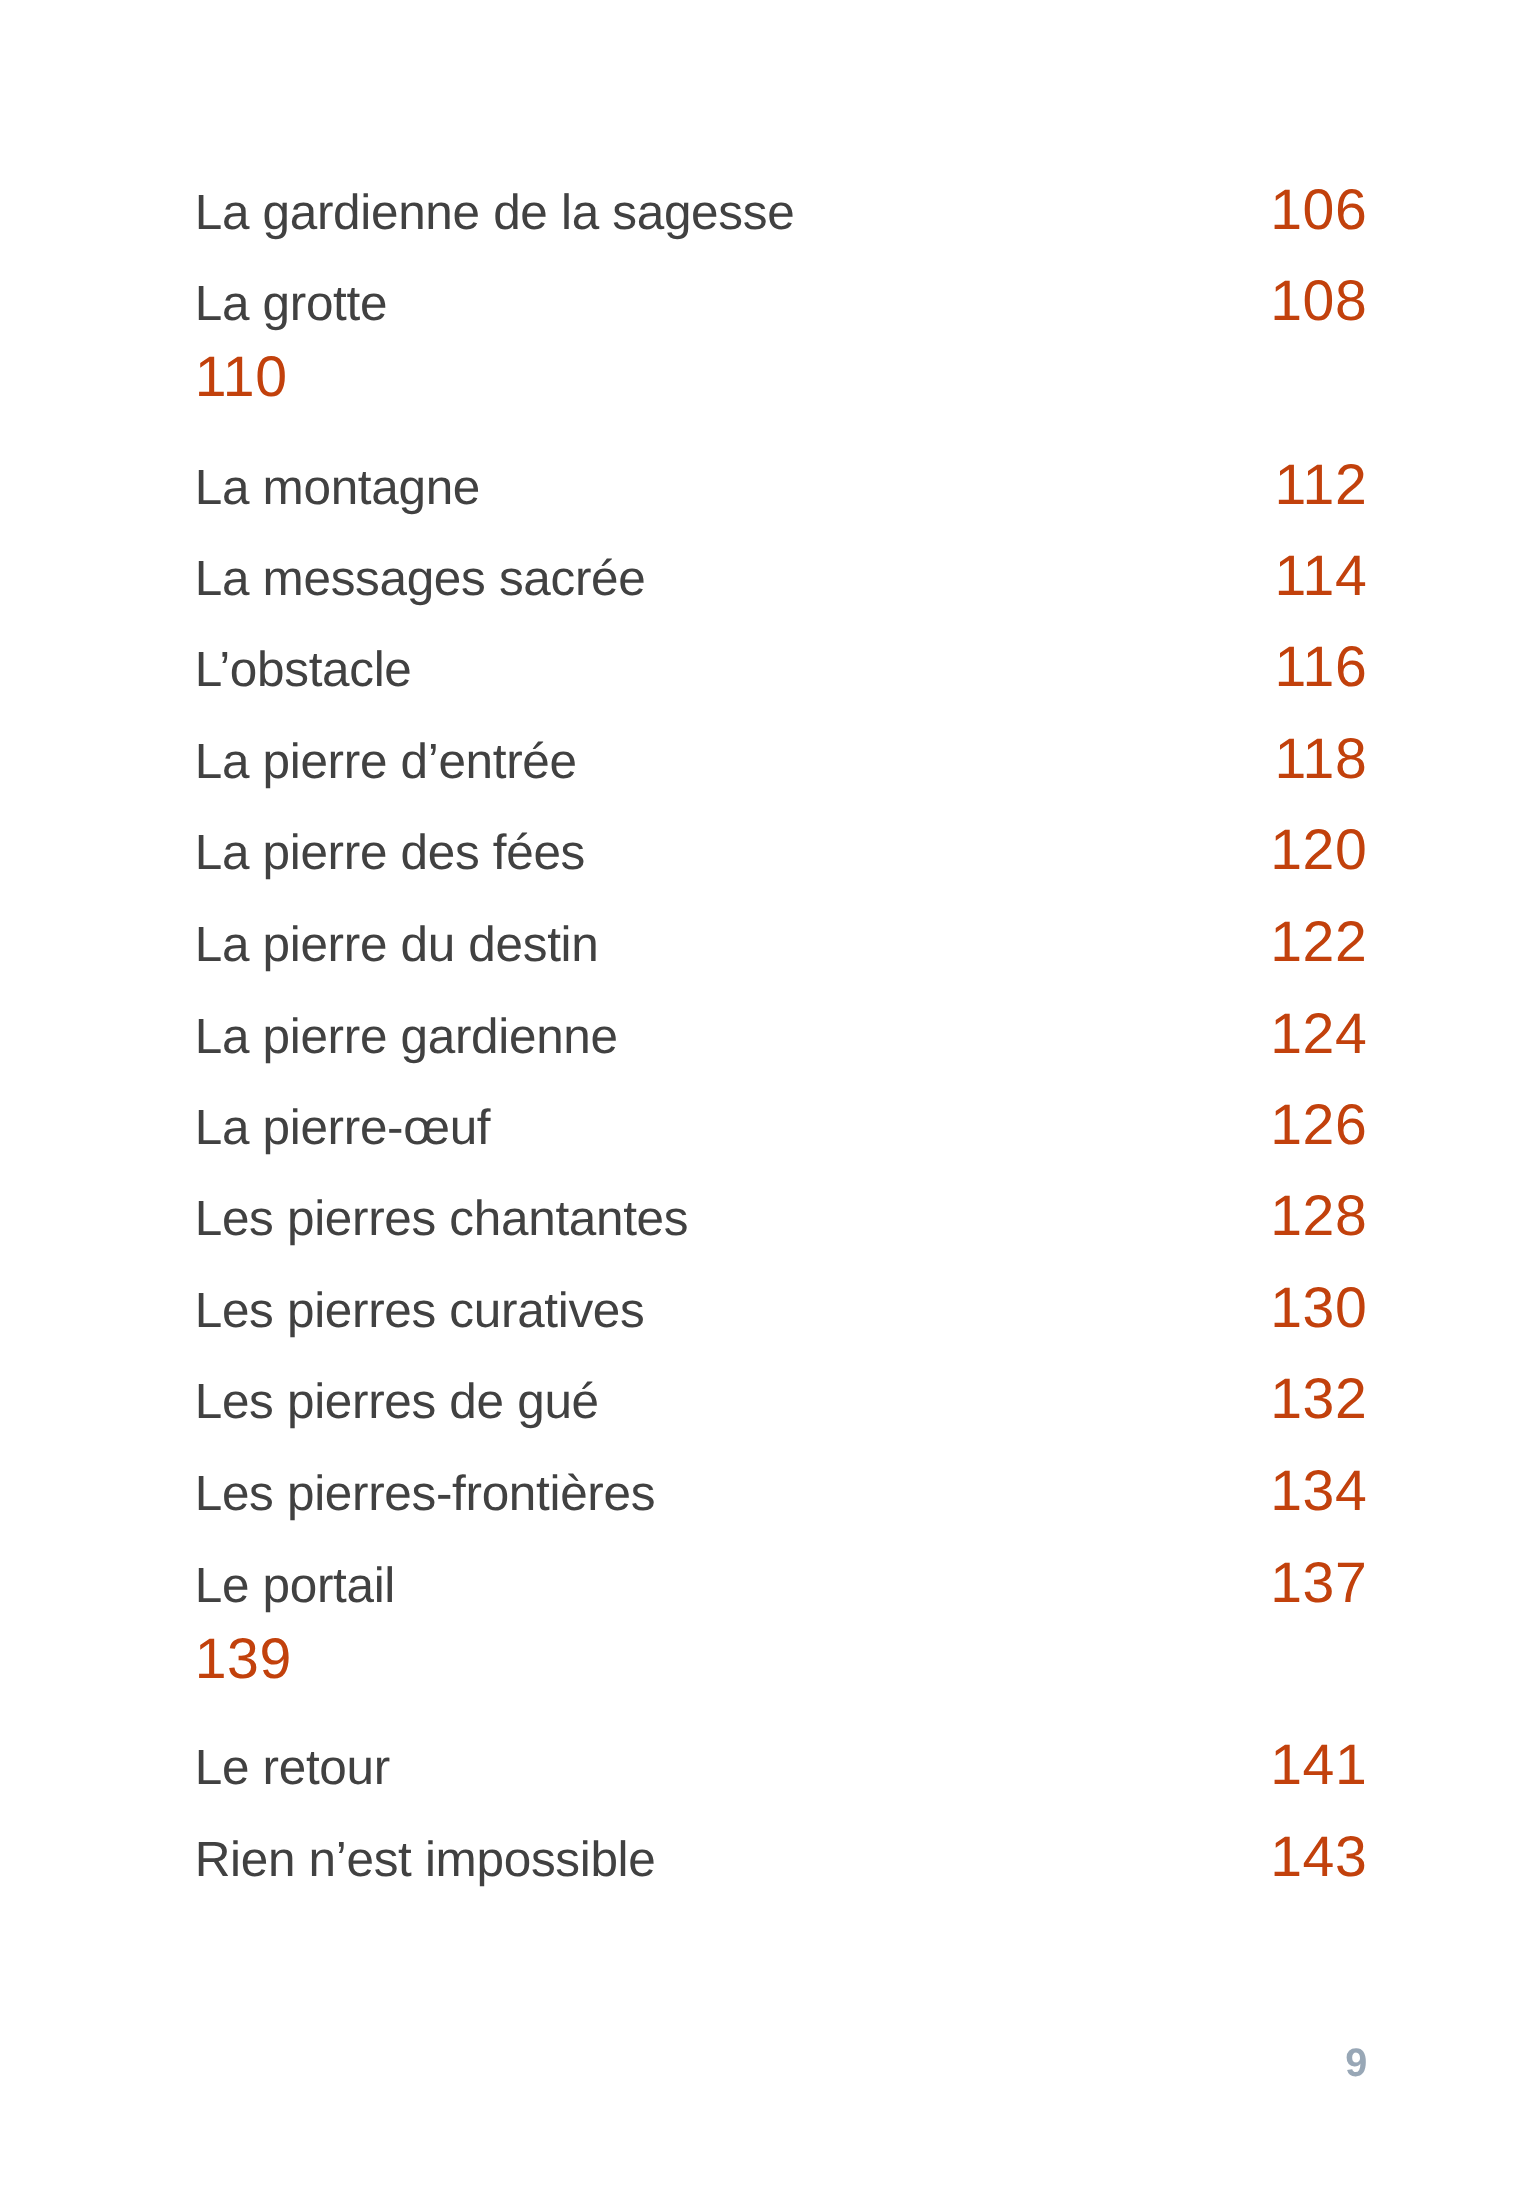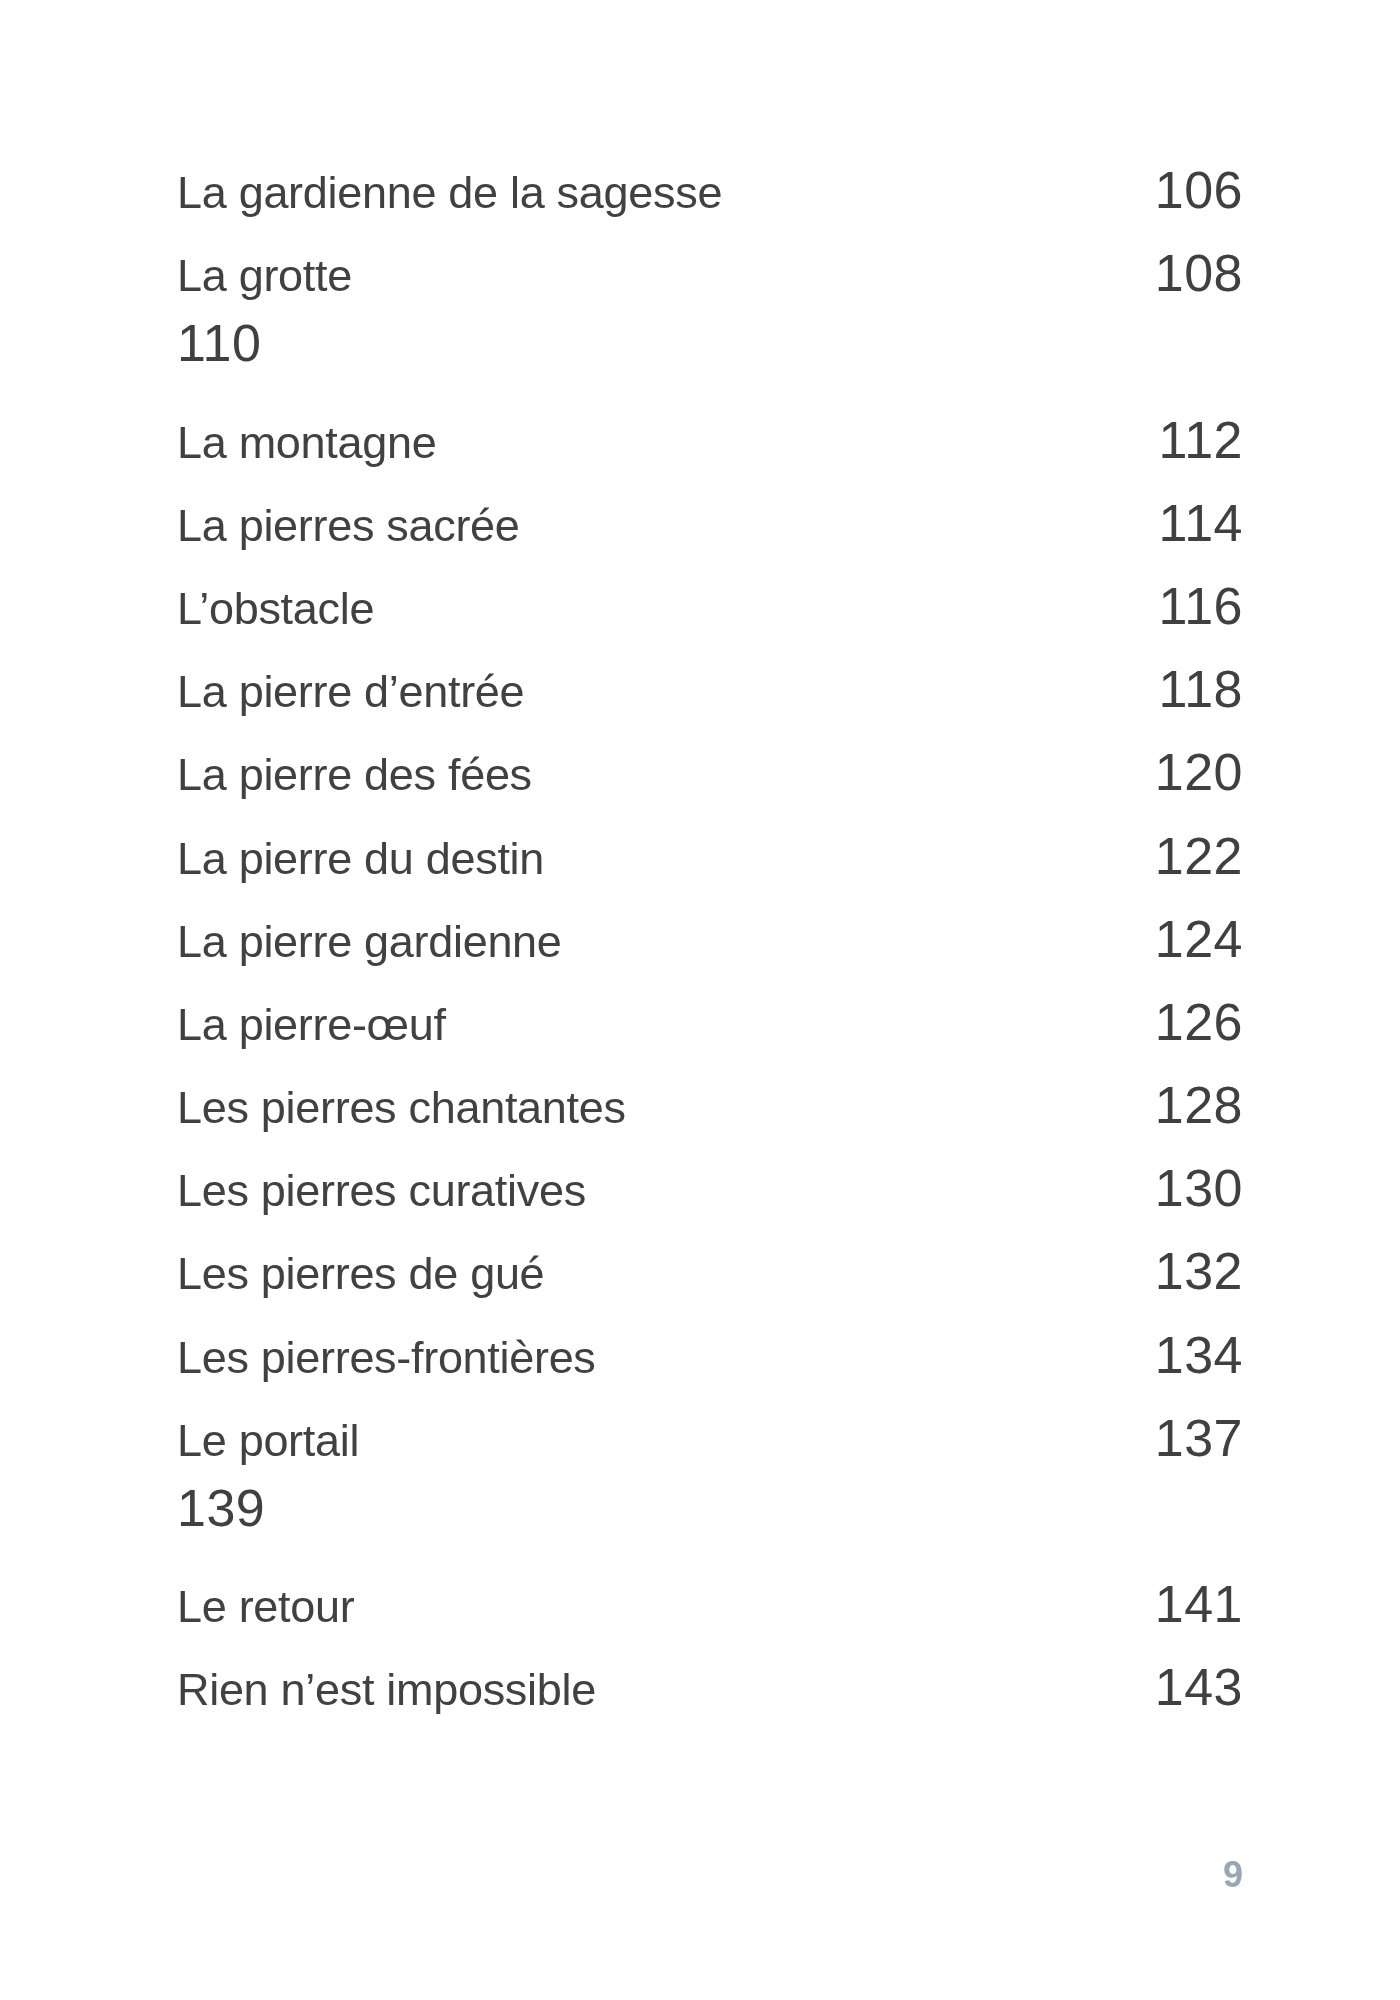--- a/index.html
+++ b/index.html
@@ -32,21 +32,21 @@
   .toc-title {
     font-size: 45px;
     font-weight: 300;
     letter-spacing: -0.3px;
     color: #414141;
   }
   .toc-page {
     font-size: 52px;
     font-weight: 300;
     line-height: 1;
-    color: #404040;
+    color: #c2410c;
     letter-spacing: 0.5px;
   }
   .folio {
     position: absolute;
     top: 1857px;
     left: 177px;
     width: 1066px;
     text-align: right;
     font-size: 36px;
     line-height: 1;
@@ -72,21 +72,21 @@
   <div class="toc-row">
     <span class="toc-page">110</span>
   </div>
 
   <div class="toc-row">
     <span class="toc-title">La montagne</span>
     <span class="toc-page">112</span>
   </div>
 
   <div class="toc-row">
-    <span class="toc-title">La pierres sacrée</span>
+    <span class="toc-title">La messages sacrée</span>
     <span class="toc-page">114</span>
   </div>
 
   <div class="toc-row">
     <span class="toc-title">L’obstacle</span>
     <span class="toc-page">116</span>
   </div>
 
   <div class="toc-row">
     <span class="toc-title">La pierre d’entrée</span>

